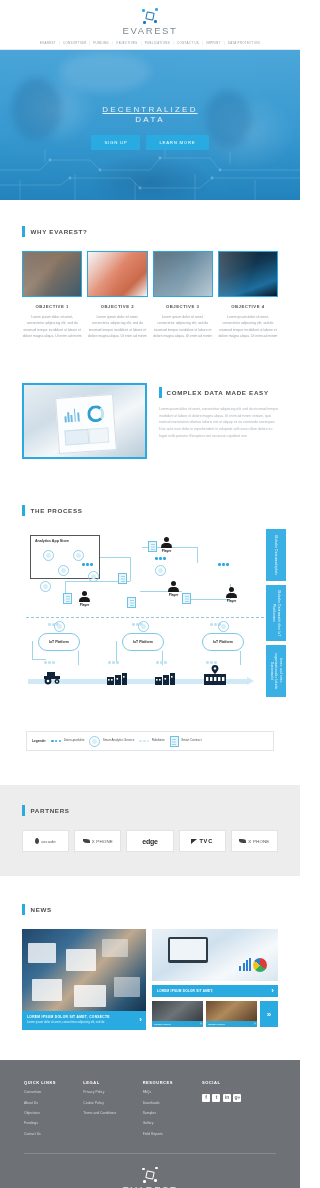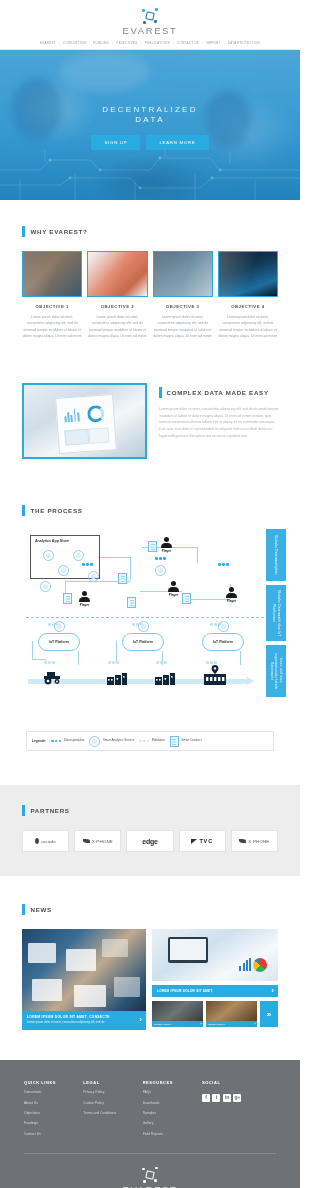--- a/index.html
+++ b/index.html
@@ -53,21 +53,21 @@
   .hero .b1{left:12px;top:28px;width:50px;height:62px;background:rgba(40,110,160,.45);}
   .hero .b2{left:205px;top:40px;width:46px;height:58px;background:rgba(40,110,160,.40);}
   .hero .b3{left:60px;top:2px;width:90px;height:40px;background:rgba(255,255,255,.18);}
   .hero .circuit{
     position:absolute;left:0;right:0;bottom:0;height:70px;opacity:.45;
   }
   .hero .overlay{position:absolute;inset:0;background:rgba(40,130,190,.28);}
   .hero-content{position:relative;z-index:3;height:100%;display:flex;flex-direction:column;align-items:center;justify-content:center;padding-top:4px;}
   .hero-kicker{
     font-size:8px;letter-spacing:2.2px;color:rgba(255,255,255,.85);
-    font-weight:400;text-transform:uppercase;
+    font-weight:400;text-transform:uppercase;text-decoration:underline;
   }
   .hero-title{
     font-size:15.5px;letter-spacing:.4px;color:#ffffff;font-weight:bold;
     margin:1px 0 0;text-transform:uppercase;text-shadow:0 1px 2px rgba(0,60,100,.35);
   }
   .hero-sub{
     font-size:8px;letter-spacing:2.4px;color:rgba(255,255,255,.9);
     text-transform:uppercase;margin-top:1px;
   }
   .hero-btns{display:flex;gap:6px;margin-top:11px;}

